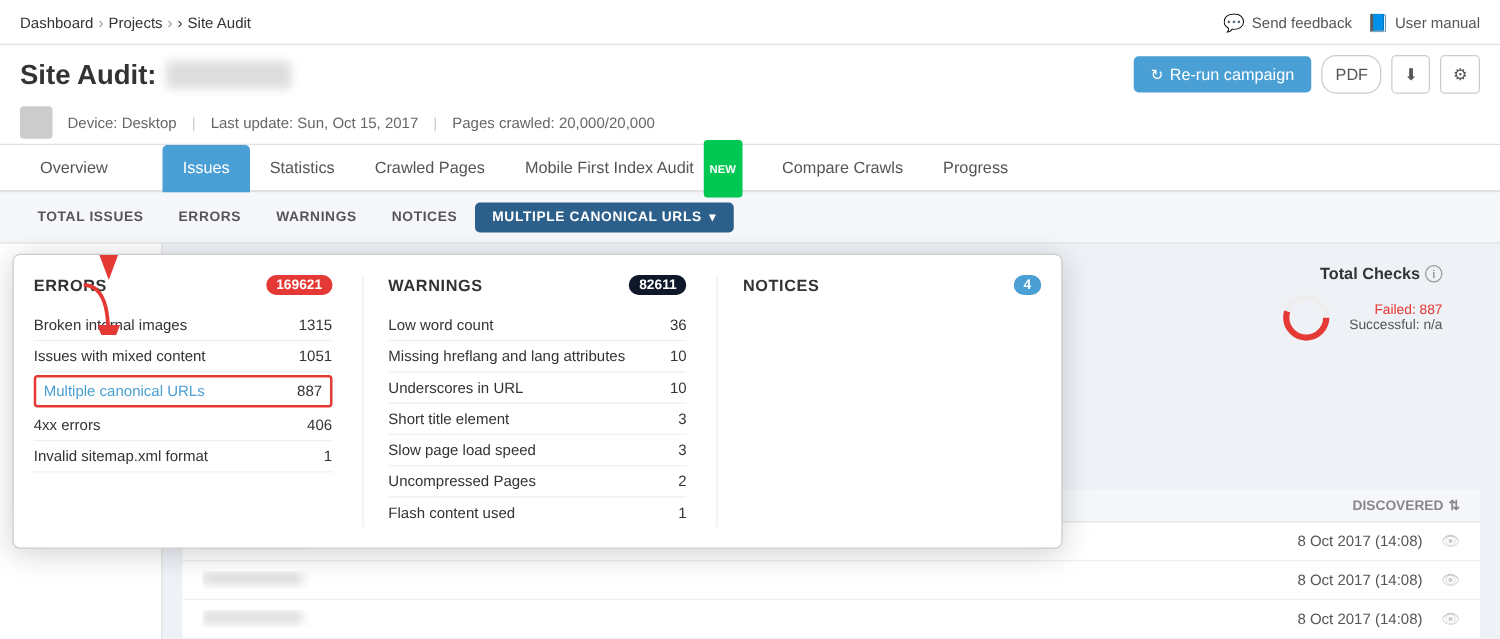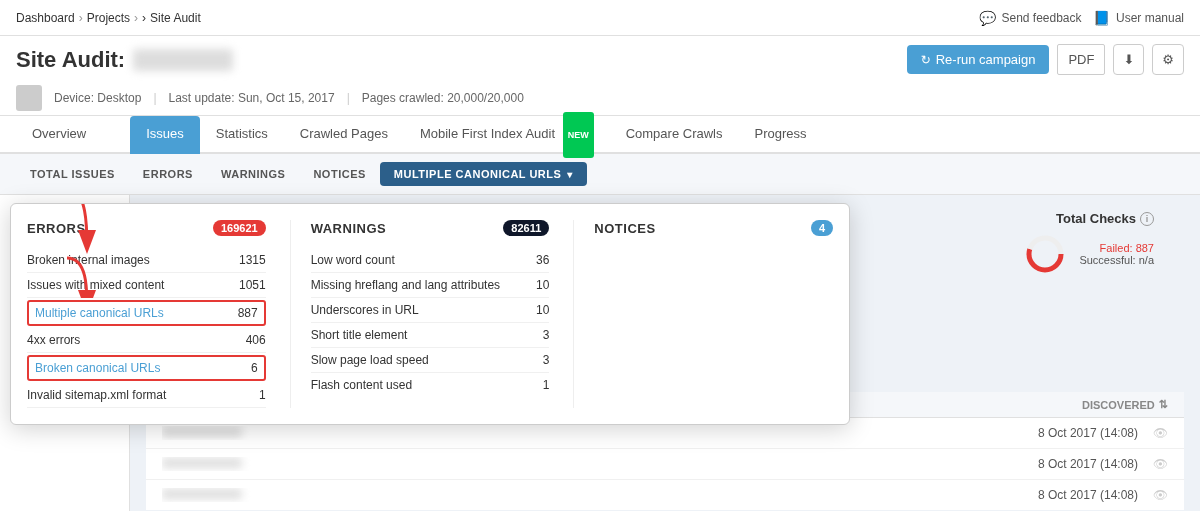--- a/index.html
+++ b/index.html
@@ -30,21 +30,21 @@
     .header-top {
       display: flex;
       align-items: center;
       justify-content: space-between;
       margin-bottom: 6px;
     }
     .site-audit-title { font-size: 22px; font-weight: bold; color: #333; display: flex; align-items: center; gap: 8px; }
     .site-name-blur { width: 100px; height: 22px; background: #ddd; border-radius: 3px; display: inline-block; filter: blur(4px); }
     .header-buttons { display: flex; align-items: center; gap: 8px; }
     .btn-rerun { background: #4a9fd4; color: #fff; border: none; padding: 7px 14px; border-radius: 4px; font-size: 13px; cursor: pointer; display: flex; align-items: center; gap: 5px; }
-    .btn-pdf { background: #fff; color: #555; border: 1px solid #ccc; padding: 7px 10px; border-radius: 2px; font-size: 13px; cursor: pointer; }
+    .btn-pdf { background: #fff; color: #555; border: 1px solid #ccc; padding: 7px 10px; border-radius: 12px; font-size: 13px; cursor: pointer; }
     .btn-icon { background: #fff; color: #555; border: 1px solid #ccc; padding: 7px 9px; border-radius: 4px; font-size: 13px; cursor: pointer; }
 
     .meta-bar { font-size: 12px; color: #666; display: flex; align-items: center; gap: 12px; padding: 4px 0; }
     .avatar-box { width: 26px; height: 26px; background: #ccc; border-radius: 3px; }
     .meta-sep { color: #ccc; }
 
     
     .nav-tabs {
       display: flex;
       align-items: center;
@@ -332,24 +332,20 @@
           <span class="issue-name plain">Issues with mixed content</span>
           <span class="issue-count">1051</span>
         </div>
         <div class="issue-row highlighted">
           <span class="issue-name">Multiple canonical URLs</span>
           <span class="issue-count">887</span>
         </div>
         <div class="issue-row">
           <span class="issue-name plain">4xx errors</span>
           <span class="issue-count">406</span>
-        </div>
-        <div class="issue-row highlighted">
-          <span class="issue-name">Broken canonical URLs</span>
-          <span class="issue-count">6</span>
         </div>
         <div class="issue-row">
           <span class="issue-name plain">Invalid sitemap.xml format</span>
           <span class="issue-count">1</span>
         </div>
 
         <div style="position:relative;">
           <svg width="60" height="120" style="position:absolute; left:30px; top:-230px;">
             <defs>
               <marker id="arrowhead1" markerWidth="8" markerHeight="6" refX="6" refY="3" orient="auto">
@@ -385,20 +381,24 @@
         </div>
         <div class="issue-row">
           <span class="issue-name plain">Short title element</span>
           <span class="issue-count">3</span>
         </div>
         <div class="issue-row">
           <span class="issue-name plain">Slow page load speed</span>
           <span class="issue-count">3</span>
         </div>
         <div class="issue-row">
+          <span class="issue-name plain">Uncompressed Pages</span>
+          <span class="issue-count">2</span>
+        </div>
+        <div class="issue-row">
           <span class="issue-name plain">Flash content used</span>
           <span class="issue-count">1</span>
         </div>
       </div>
 
       <div class="col-notices">
         <div class="col-header">
           <span class="col-title">NOTICES</span>
           <span class="badge badge-blue">4</span>
         </div>

